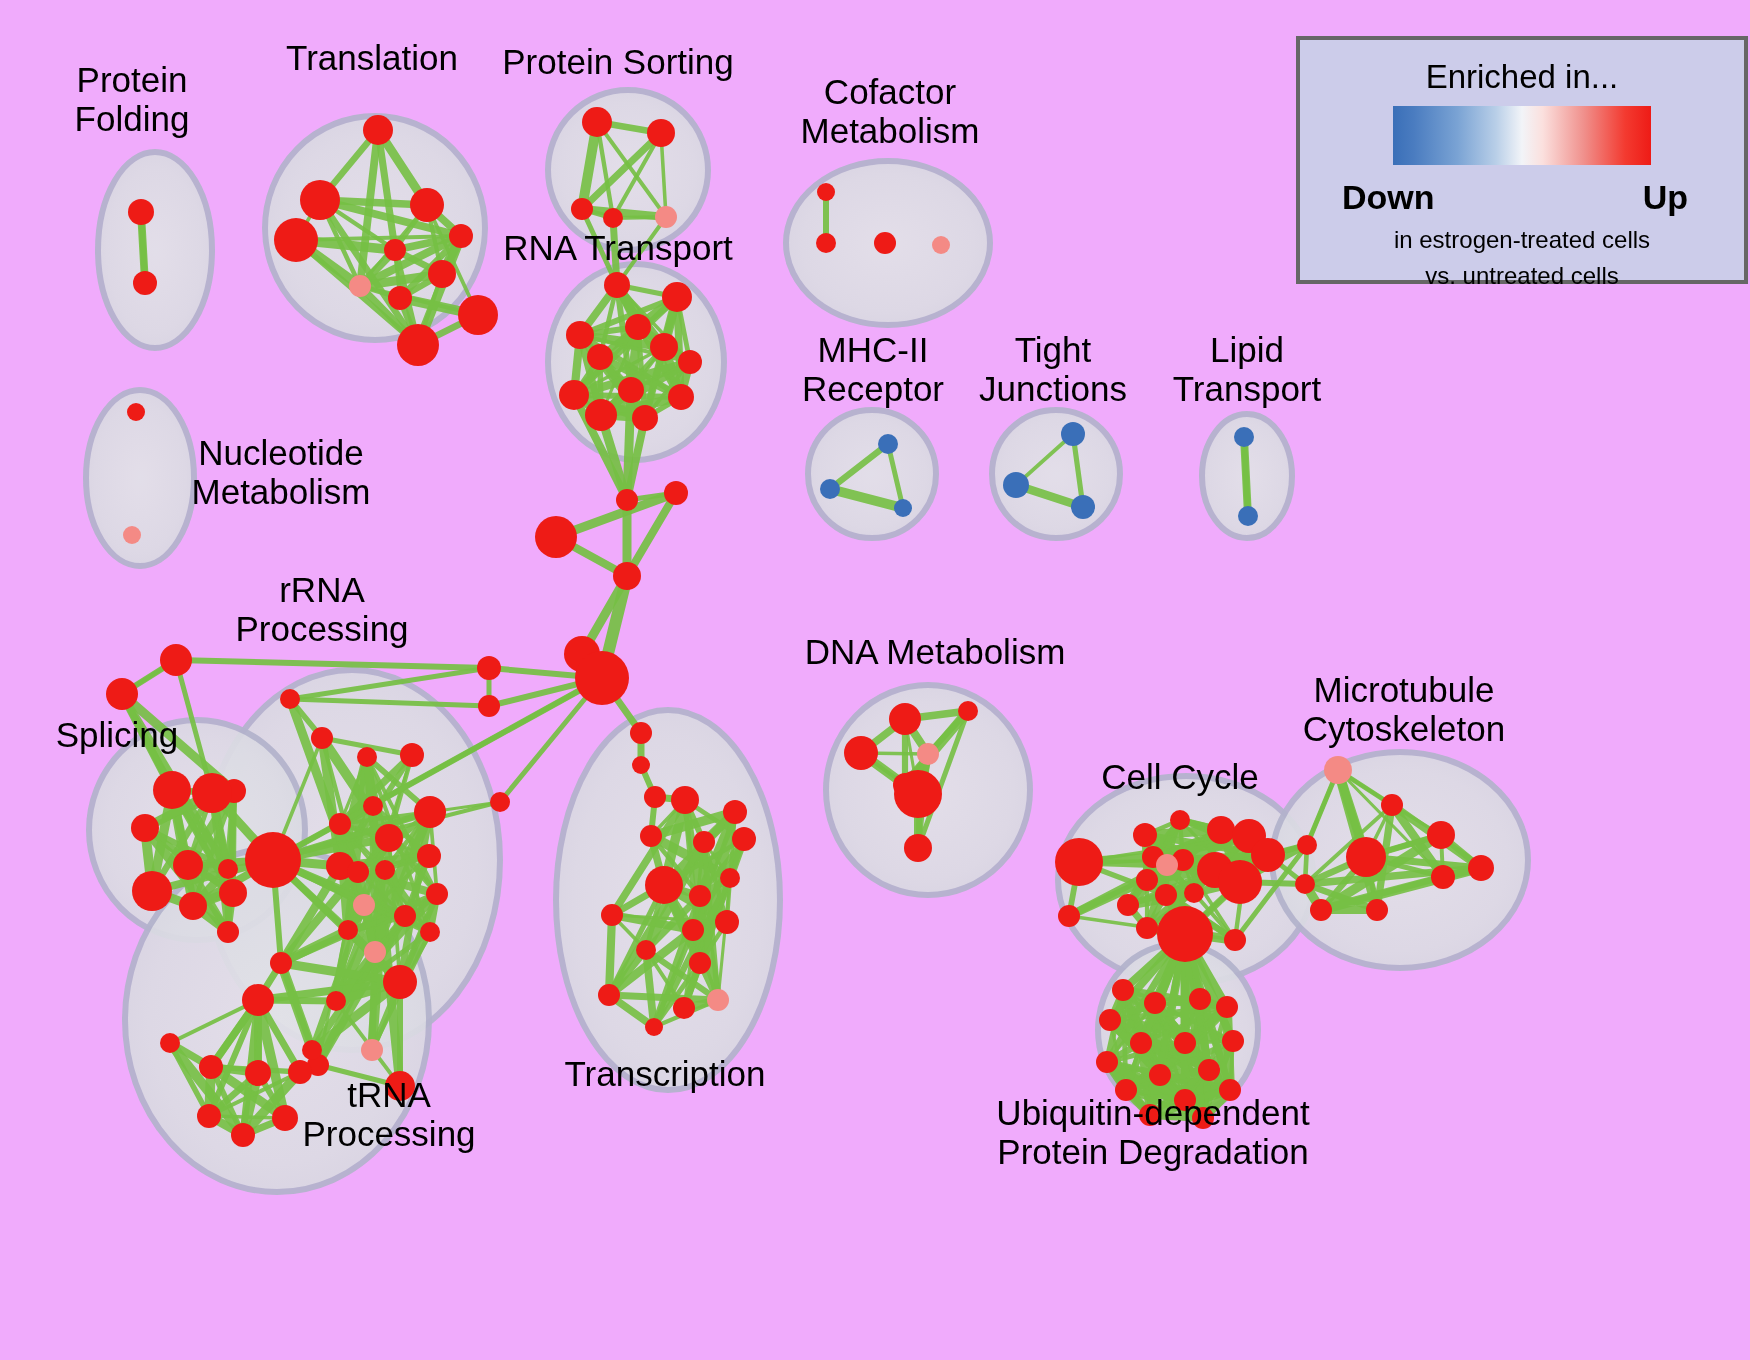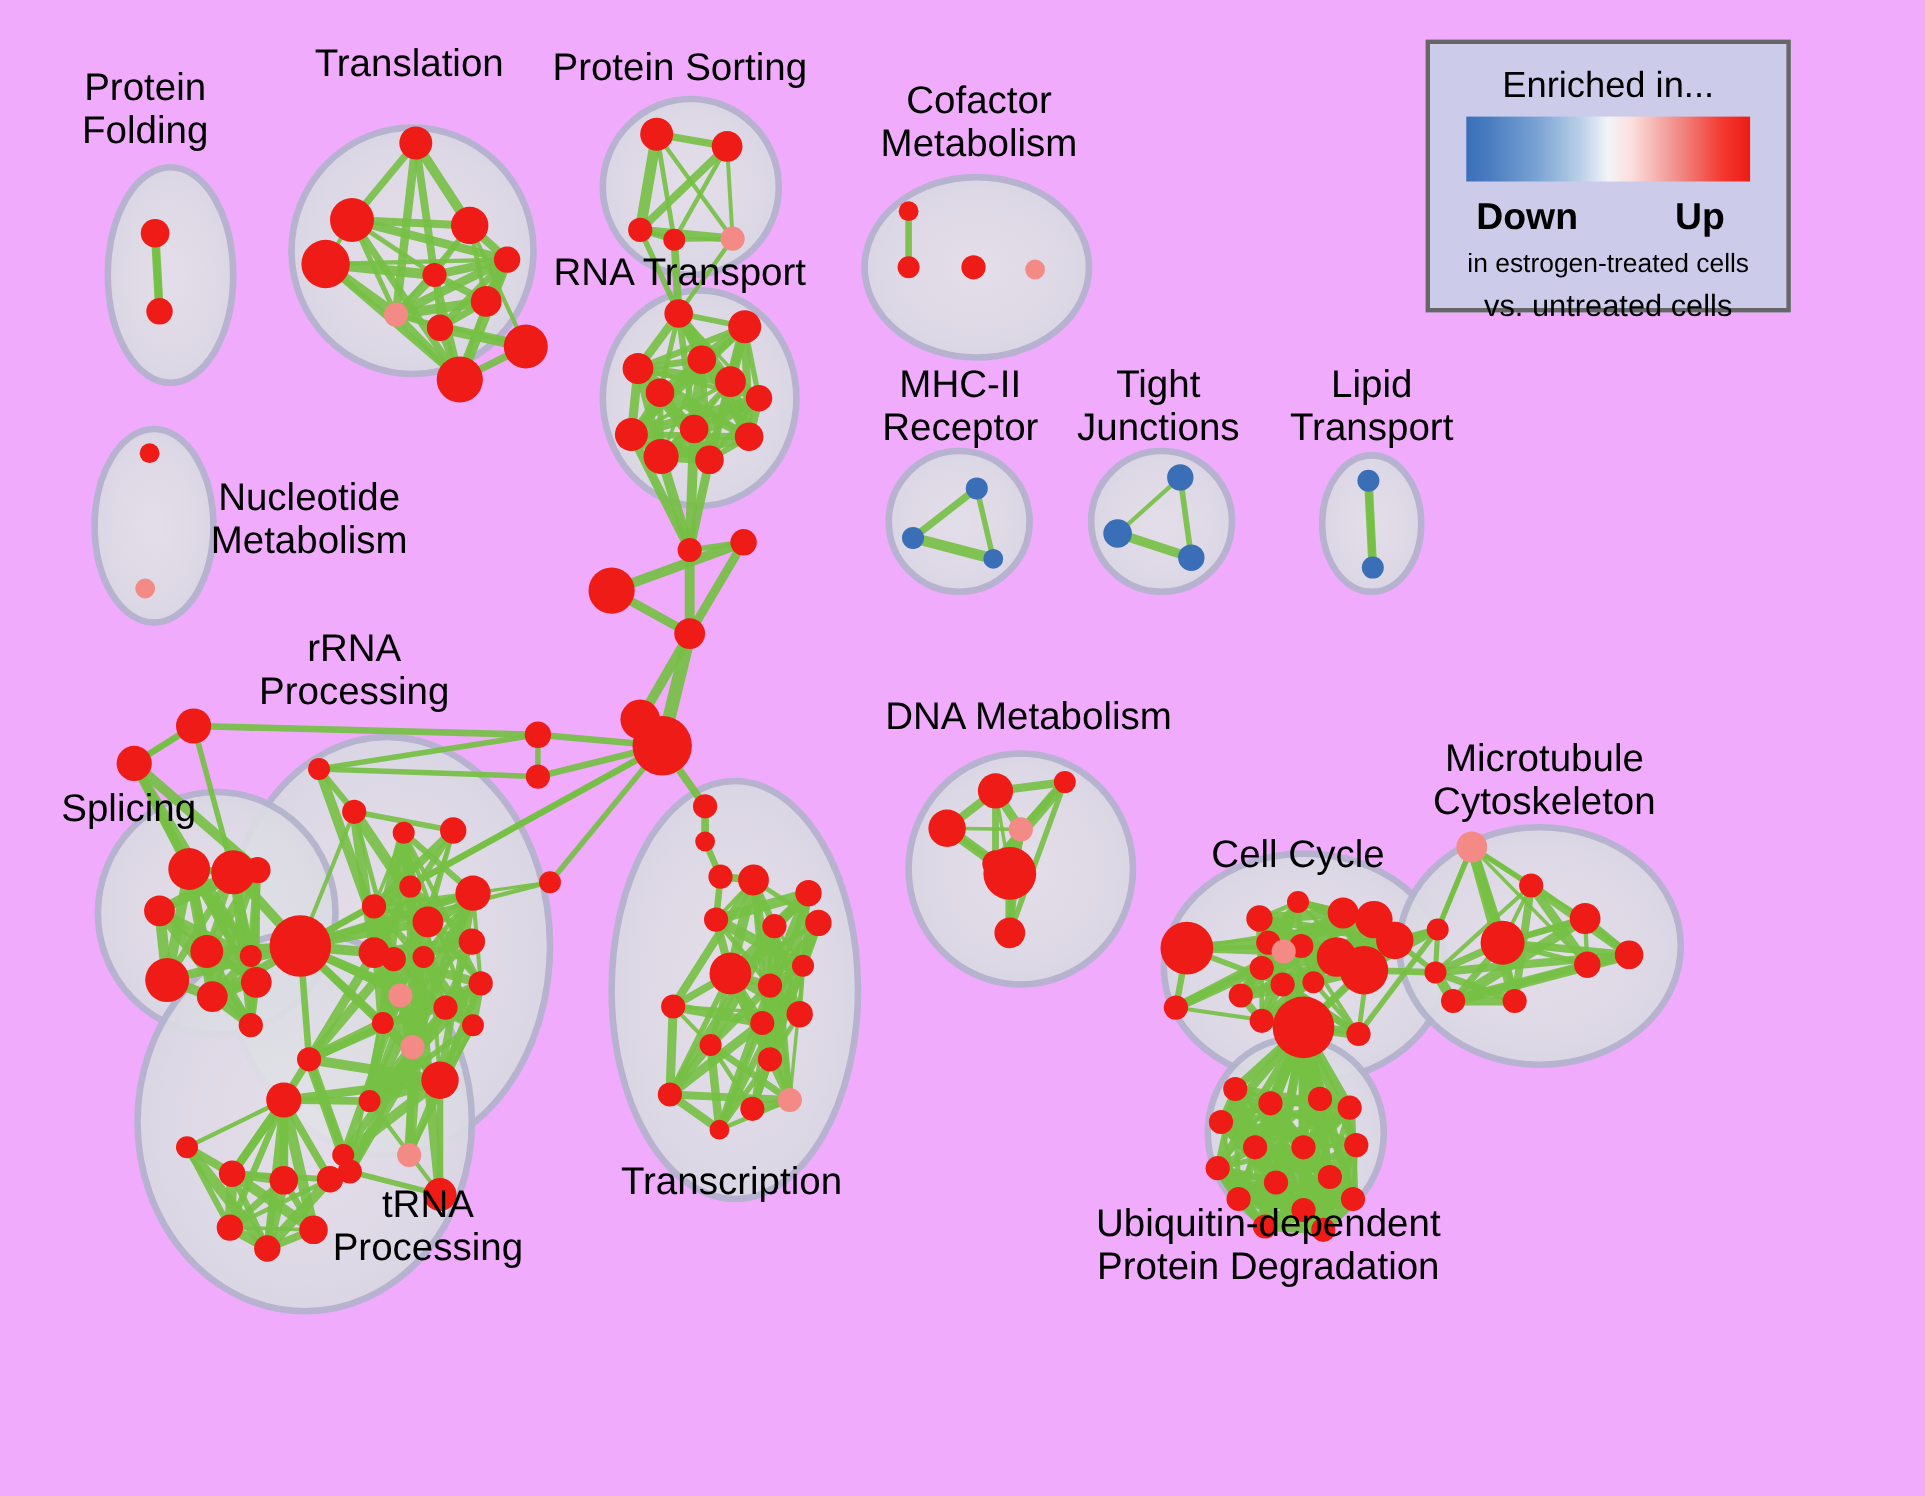--- a/index.html
+++ b/index.html
@@ -18,41 +18,41 @@
     font-size:35px;
     line-height:1.12;
     white-space:pre;
     text-align:center;
     transform:translateX(-50%);
     pointer-events:none;
   }
   #legend{
     position:absolute;
     left:1296px;top:36px;
-    width:332px;height:248px;
+    width:452px;height:248px;
     background:#ccccea;
     border:4px solid #666666;
     box-sizing:border-box;
   }
   #legend .lg-title{
     position:absolute;left:0;top:18px;width:100%;
     text-align:center;font-size:33px;color:#000;
   }
   #legend .lg-bar{
     position:absolute;left:50%;top:66px;
     transform:translateX(-50%);
     width:258px;height:59px;
     background:linear-gradient(to right,
        #3a6fb8 0%, #4a7cc0 8%, #7aa3d4 25%, #b9cfe8 40%,
        #f2f4f8 50%, #fbe0de 58%, #f0908c 74%, #f33a30 90%, #ee1b16 100%);
   }
   #legend .lg-down{position:absolute;left:42px;top:138px;font-size:34px;color:#000;font-weight:bold;}
   #legend .lg-up{position:absolute;right:56px;top:138px;font-size:34px;color:#000;font-weight:bold;}
   #legend .lg-sub1{position:absolute;left:0;top:186px;width:100%;text-align:center;font-size:24px;color:#000;}
-  #legend .lg-sub2{position:absolute;left:0;top:222px;width:100%;text-align:center;font-size:28px;color:#000;}
+  #legend .lg-sub2{position:absolute;left:0;top:222px;width:100%;text-align:center;font-size:24px;color:#000;}
 </style>
 </head>
 <body>
 
 <div id="stage">
 
   <svg id="net" viewBox="0 0 1750 1360" preserveAspectRatio="none">
     <defs>
       <radialGradient id="cg" cx="50%" cy="50%" r="60%">
         <stop offset="0%" stop-color="#e2e2e8"></stop>

